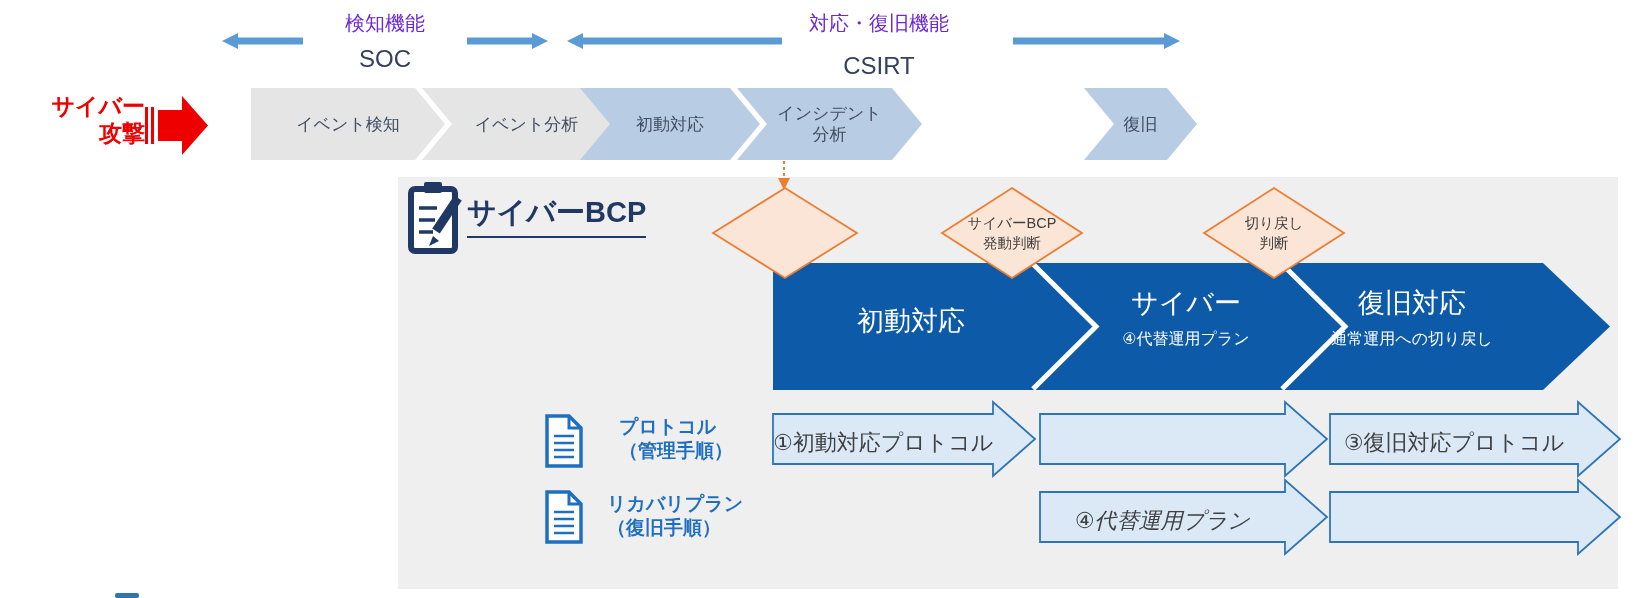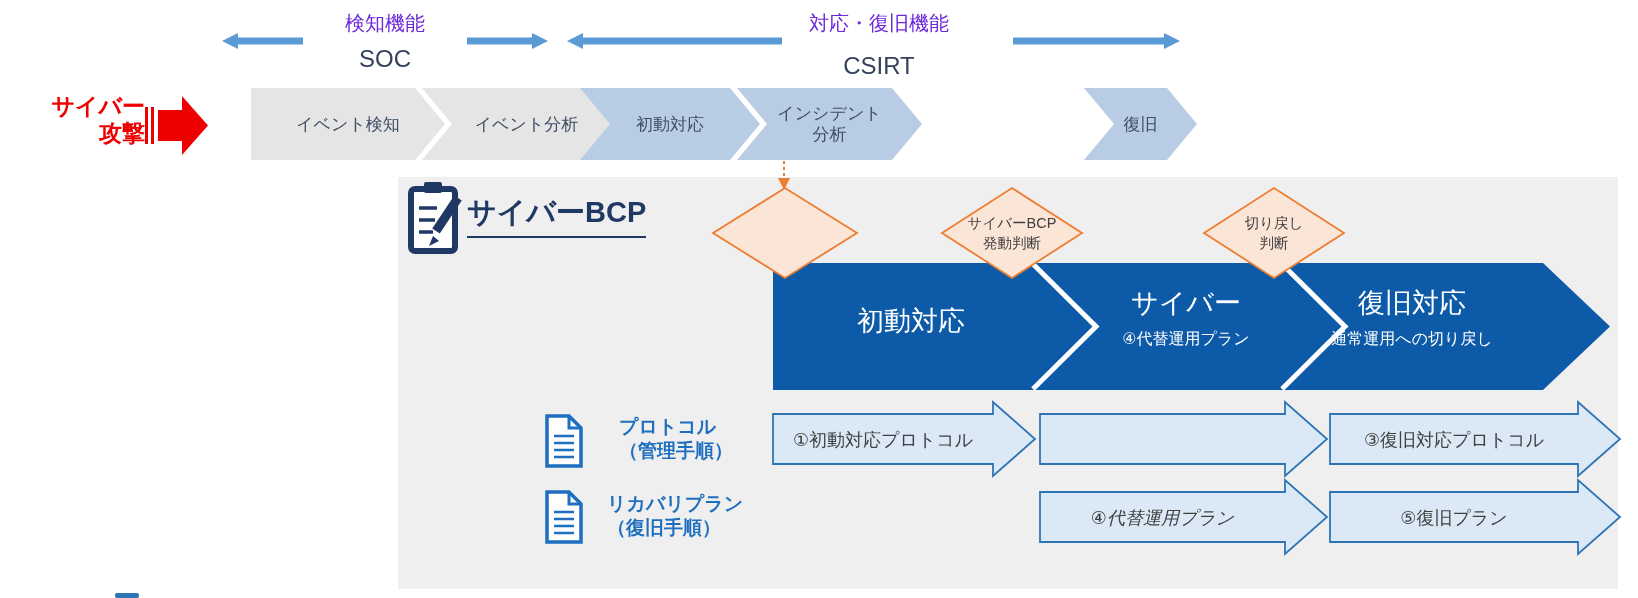--- a/index.html
+++ b/index.html
@@ -26,21 +26,21 @@
   .panel{background:#efefef;}
 
   .bcp-title{font-size:29px;font-weight:bold;color:#203864;border-bottom:2.5px solid #203864;
              padding-bottom:3px;white-space:nowrap;}
 
   .diamond-label{font-size:14.5px;line-height:20px;color:#404040;text-align:center;white-space:nowrap;}
 
   .phase-title{font-size:27px;color:#ffffff;text-align:center;white-space:nowrap;}
   .phase-sub{font-size:16px;color:#ffffff;text-align:center;white-space:nowrap;}
 
-  .box-label{font-size:18px;color:#404040;text-align:center;white-space:nowrap;}
+  .box-label{font-size:22px;color:#404040;text-align:center;white-space:nowrap;}
   .row-label{font-size:19px;line-height:24px;font-weight:bold;color:#1f6fc0;white-space:nowrap;}
 </style>
 </head>
 <body>
 
 <div class="stage">
 
   <div class="ab panel z1" style="left:398px;top:177px;width:1220px;height:412px;"></div>
 
   <svg class="ab z2" style="left:0;top:0;" width="1638" height="598" viewBox="0 0 1638 598">
@@ -183,15 +183,14 @@
     <span>（管理手順）</span>
   </div>
   <div class="ab z3 row-label" style="left:607px;top:492px;">
     <span>リカバリプラン</span><br>
     <span>（復旧手順）</span>
   </div>
 
   <div class="ab z3 box-label" style="left:773px;top:428px;width:220px;">①初動対応プロトコル</div>
   <div class="ab z3 box-label" style="left:1330px;top:428px;width:248px;">③復旧対応プロトコル</div>
   <div class="ab z3 box-label" style="left:1040px;top:506px;width:245px;font-style:italic;">④代替運用プラン</div>
-  <div class="ab z3 box-label" style="left:1330px;top:506px;width:248px;">⑤復旧プラン</div>
 
 </div>
 
 </body></html>

